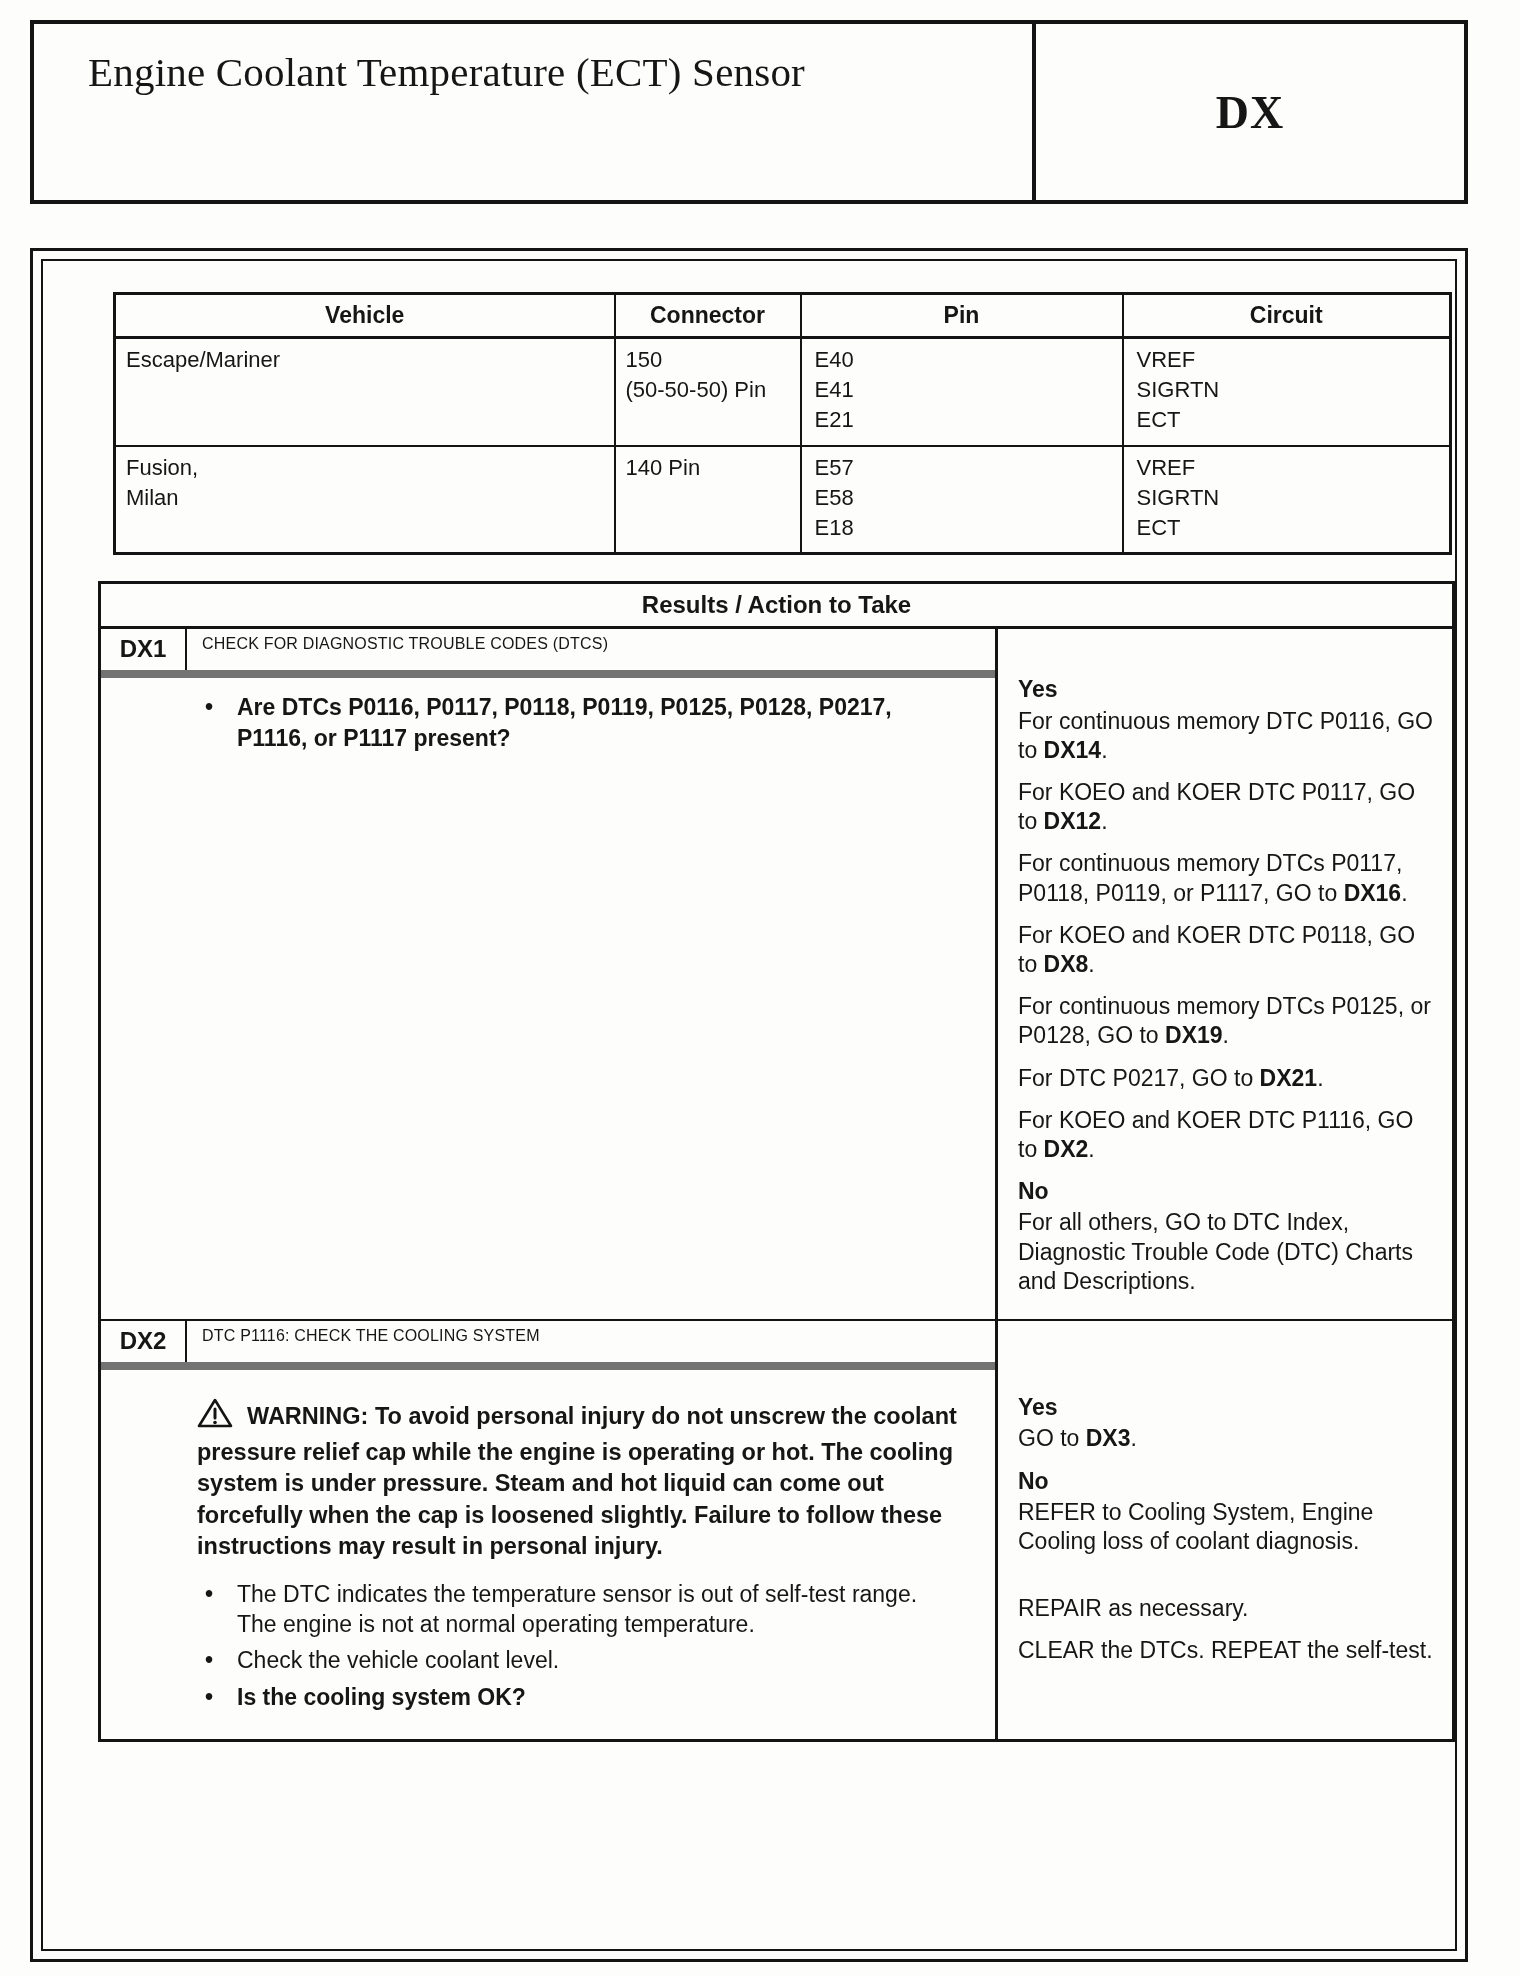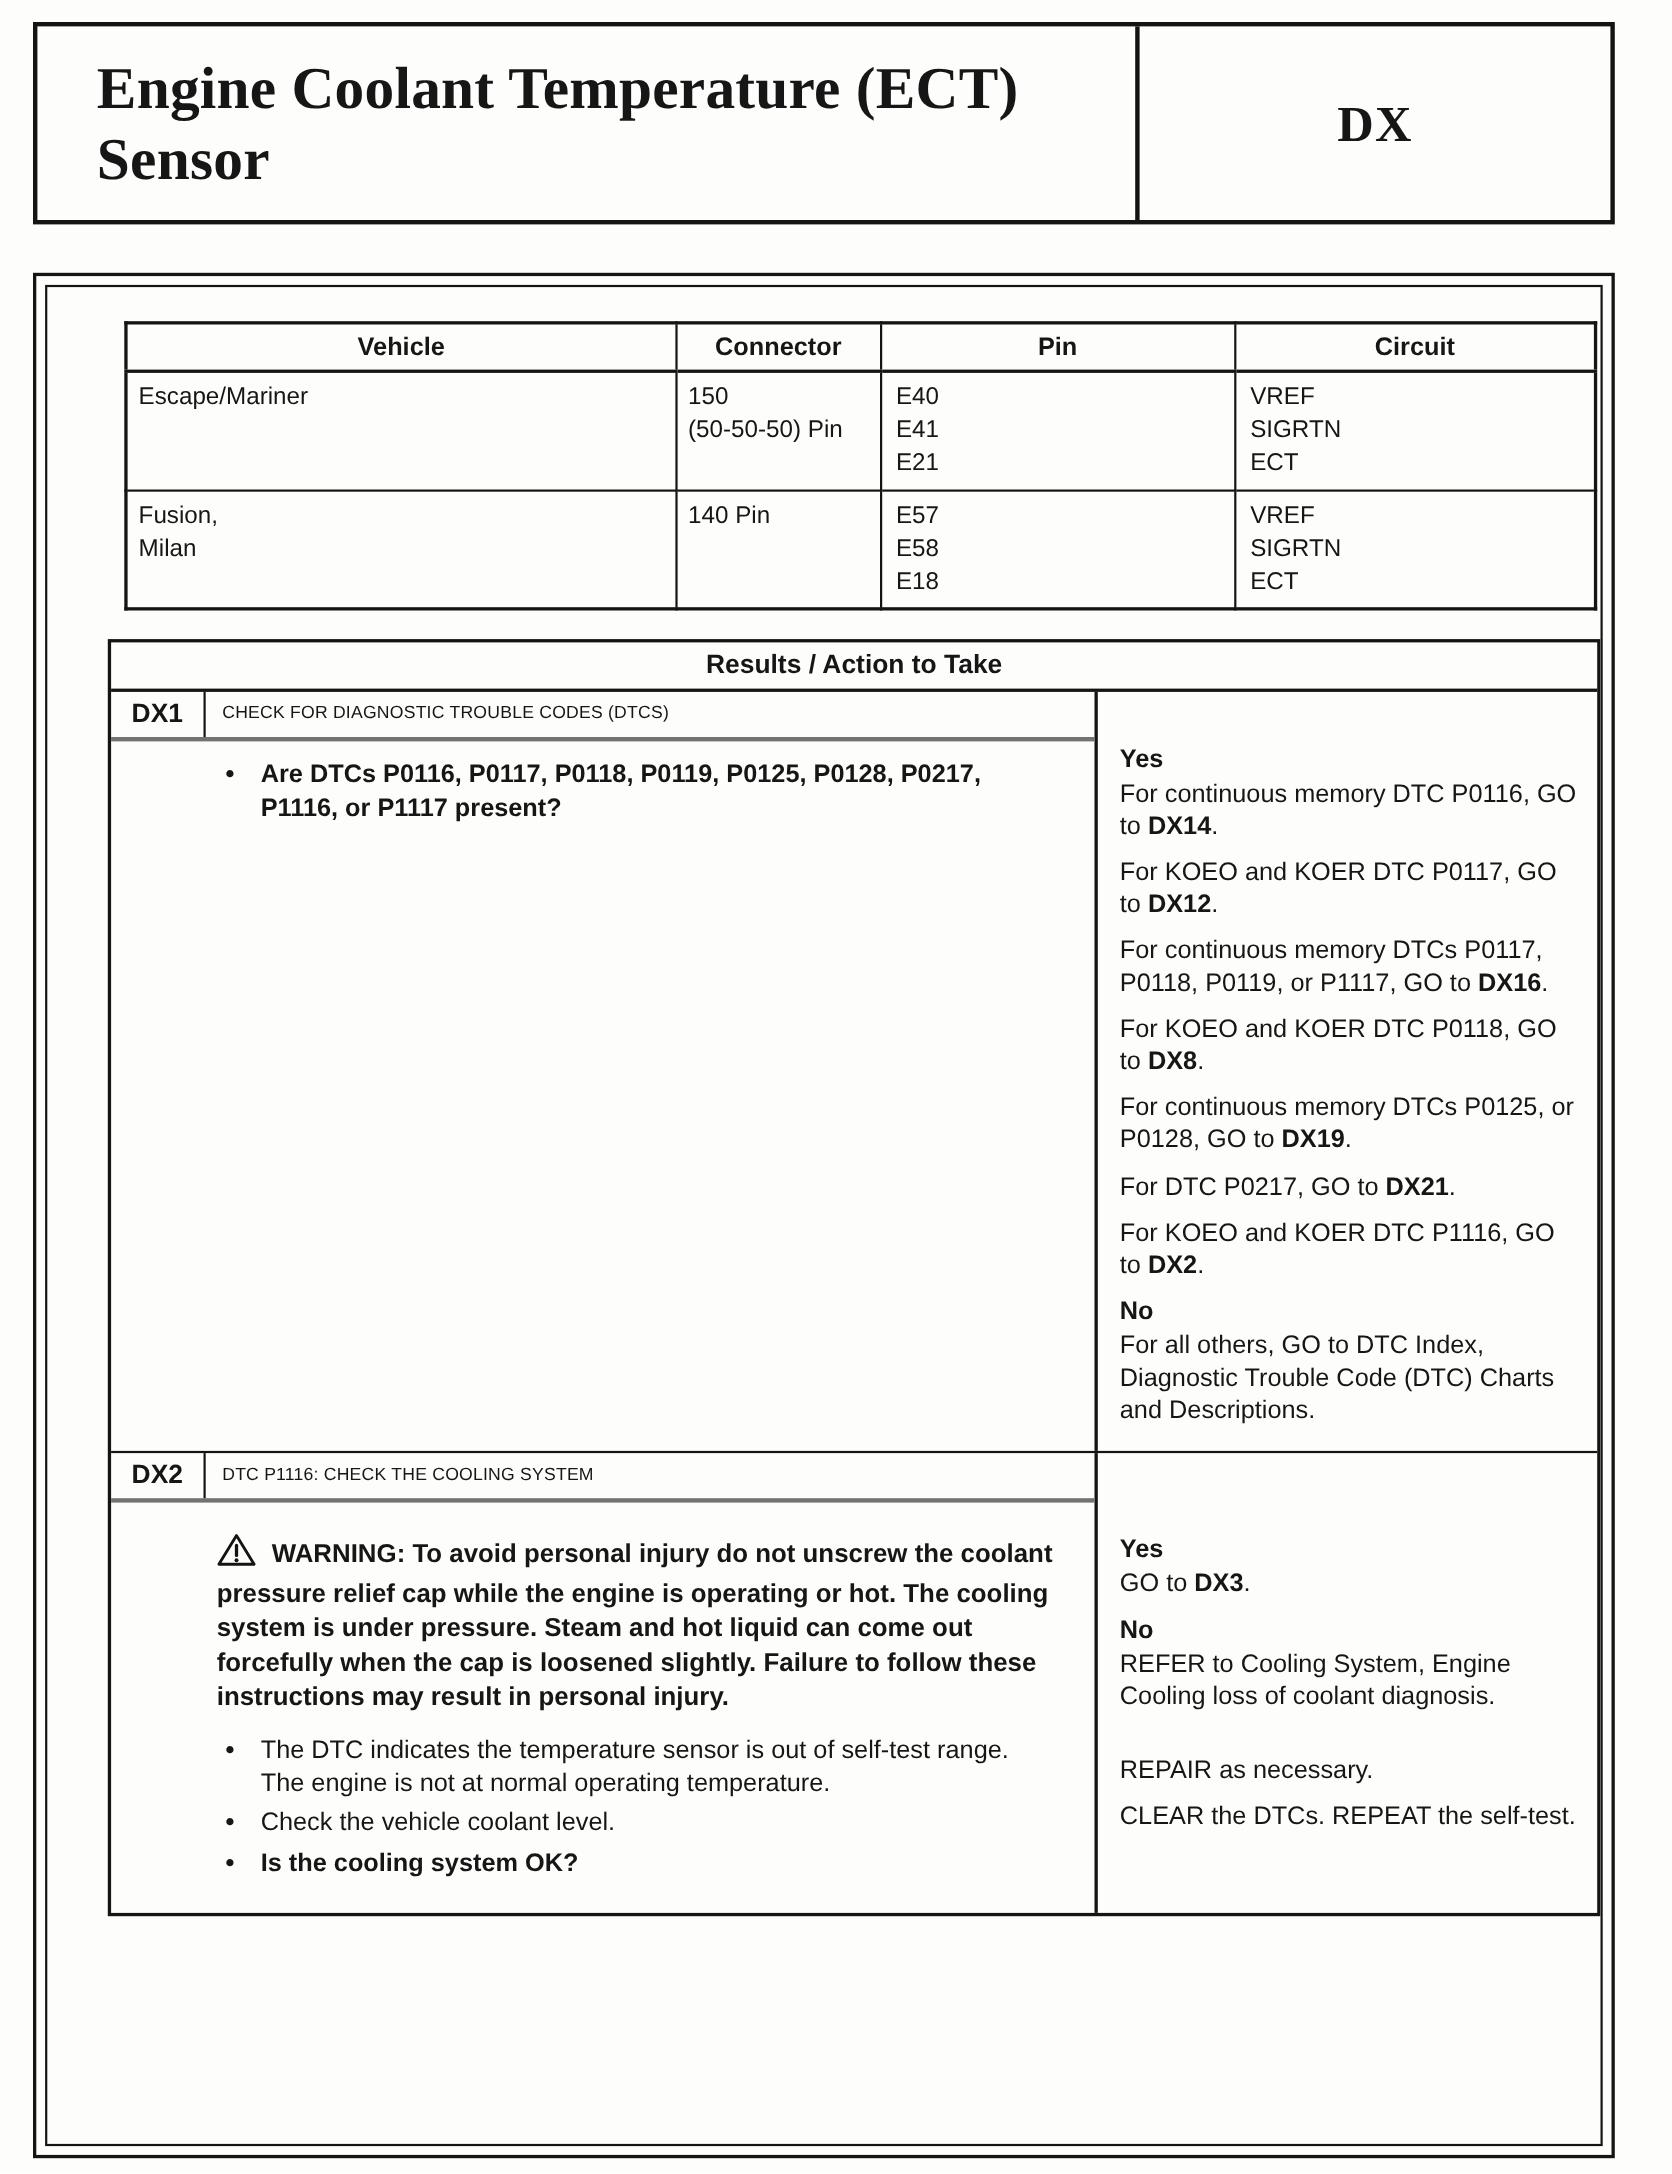--- a/index.html
+++ b/index.html
@@ -13,22 +13,22 @@
   
   .header-box {
     position:absolute; left:30px; top:20px; width:1438px; height:184px;
     border:4px solid #141414; display:flex; background:#fdfdfb;
   }
   .header-title-cell {
     width:1002px; border-right:4px solid #141414;
     padding:24px 30px 0 54px;
   }
   .header-title {
-    font-family:"Liberation Serif", serif; font-weight:bold;
-    font-size:54px; line-height:1.2; max-width:860px; letter-spacing:0.2px;
+    font-family:"Liberation Serif", serif; font-weight:normal;
+    font-size:41px; line-height:1.2; max-width:860px; letter-spacing:0.2px;
   }
   .header-code-cell { flex:1; display:flex; align-items:center; justify-content:center;border-radius:16px; }
   .header-code { font-family:"Liberation Serif", serif; font-weight:bold; font-size:46px; letter-spacing:1px; }
 
   
   .main-box {
     position:absolute; left:30px; top:248px; width:1438px; height:1714px;
     border:3px solid #141414; padding:8px; background:#fdfdfb;
   }
   .main-inner {
@@ -63,21 +63,21 @@
     width:897px; border-right:3px solid #141414;
     text-align:center; font-weight:bold; font-size:24px; padding:7px 0;
   }
   .tt-hr { flex:1; text-align:center; font-weight:bold; font-size:24px; padding:7px 0; }
 
   .tt-row { display:flex; }
   .tt-row-dx1 { min-height:684px; }
   .tt-row-dx2 { border-top:2px solid #141414; min-height:420px; }
   .tt-left { width:897px; border-right:3px solid #141414; }
 
-  .band { display:flex; border-bottom:4px solid #737373;align-items:center; }
+  .band { display:flex; border-bottom:8px solid #737373; }
   .band-id {
     width:86px; border-right:2px solid #141414; text-align:center;
     font-weight:bold; font-size:24px; padding:6px 0 7px 0;
   }
   .band-title { font-weight:normal; font-size:16px; padding:6px 10px 7px 15px; letter-spacing:0.2px; }
 
   .step-body { padding:12px 34px 12px 96px; }
   .step-body ul { list-style:none; margin-top:2px; }
   .step-body li {
     position:relative; padding-left:40px; margin-bottom:6px;

